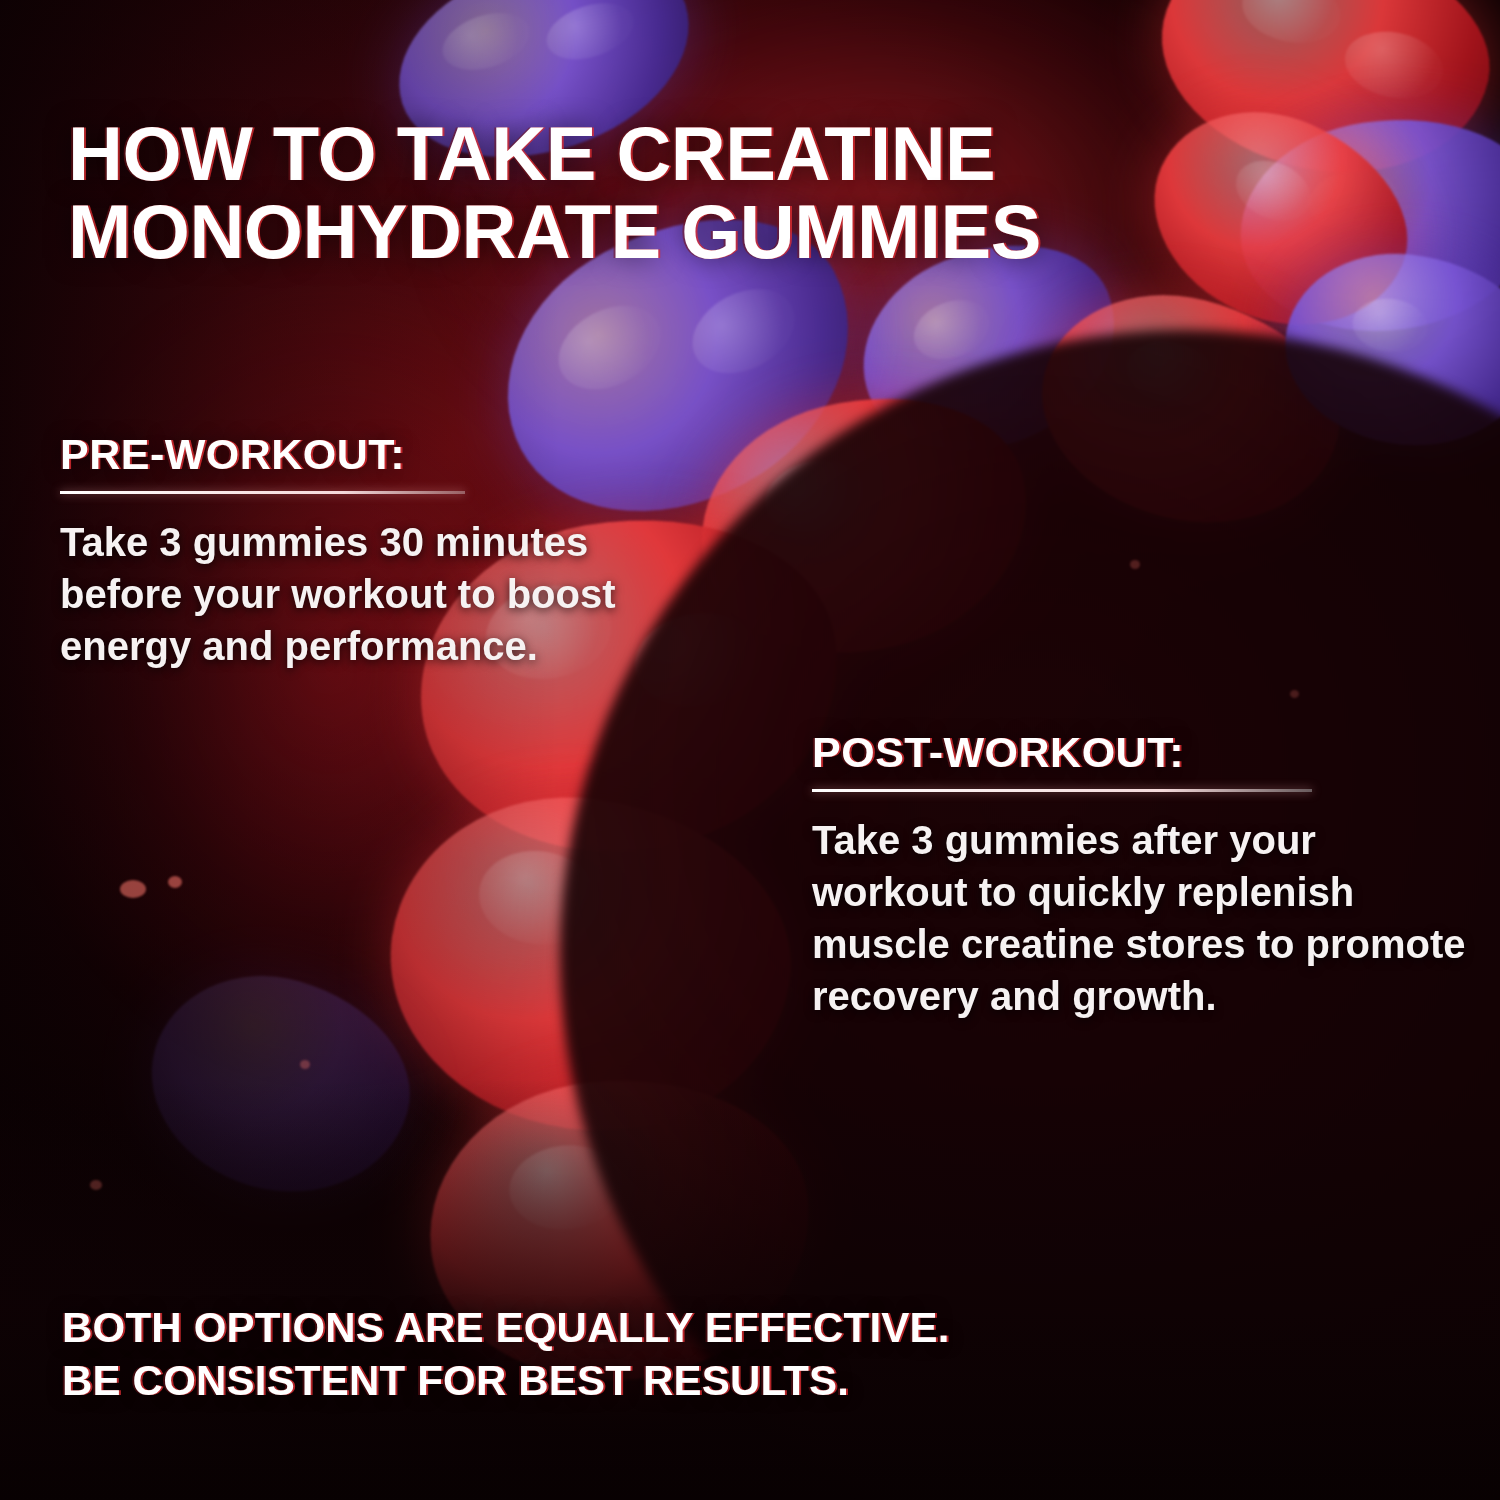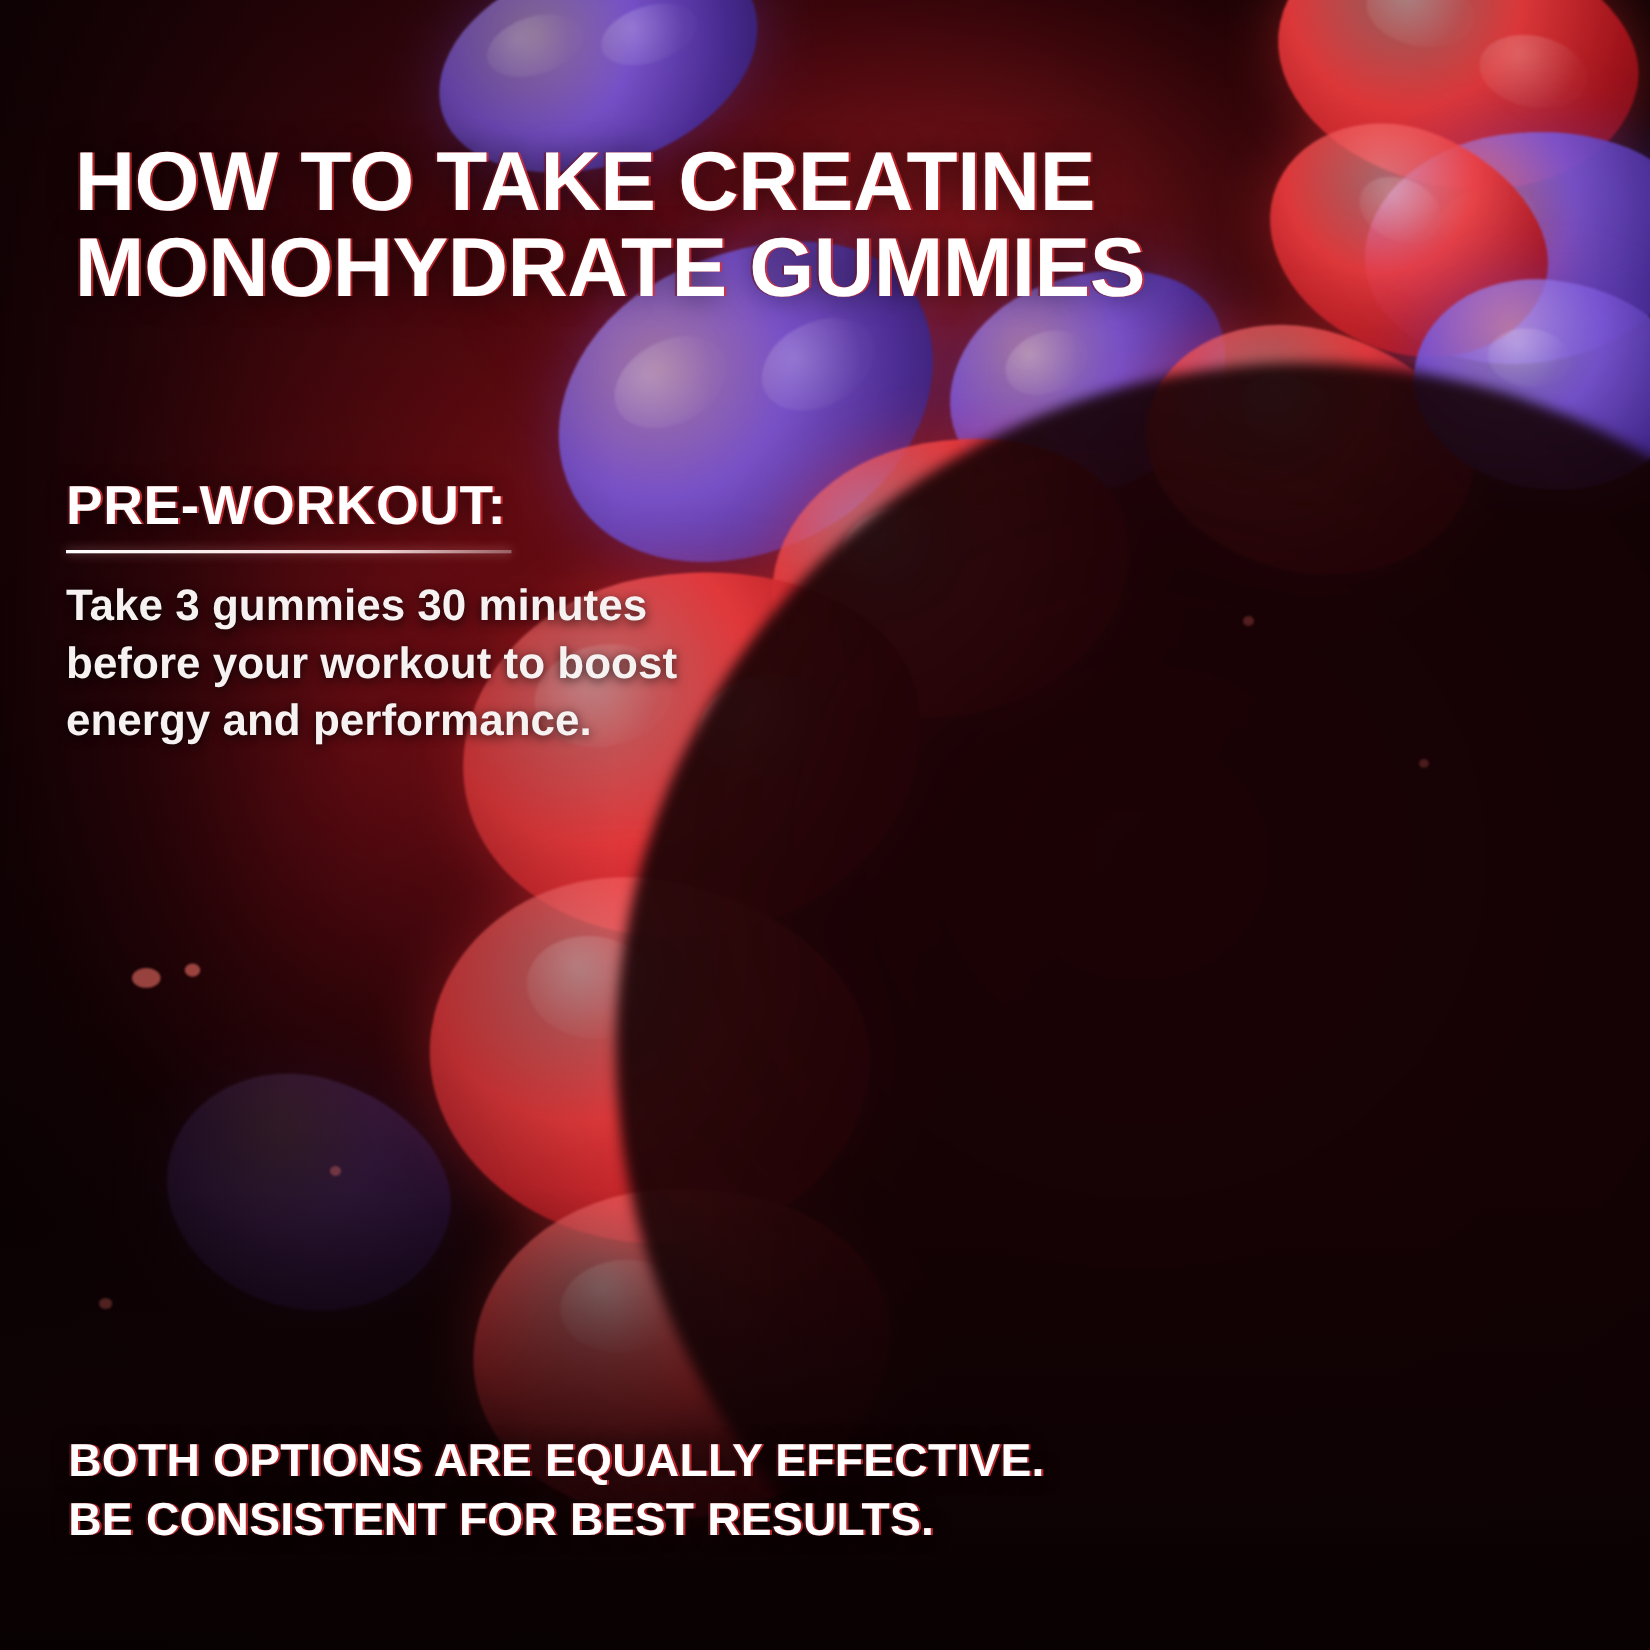--- a/index.html
+++ b/index.html
@@ -102,39 +102,39 @@
 
   
   .content {
     position: absolute;
     inset: 0;
   }
 
   .headline {
     position: absolute;
     left: 68px;
-    top: 76px;
+    top: 64px;
     width: 1400px;
     color: #ffffff;
     font-size: 76px;
     line-height: 1.03;
     font-weight: bold;
     letter-spacing: -0.5px;
     text-shadow:
       2px 0 0 rgba(225,45,50,0.75),
       -2px 0 0 rgba(120,20,28,0.55),
       0 0 26px rgba(0,0,0,0.6);
   }
 
   .block {
     position: absolute;
   }
   .block-title {
     color: #ffffff;
-    font-size: 50px;
+    font-size: 43px;
     font-weight: bold;
     letter-spacing: 0.5px;
     text-shadow:
       2px 0 0 rgba(225,45,50,0.8),
       -2px 0 0 rgba(120,20,28,0.5),
       0 0 18px rgba(0,0,0,0.55);
   }
   .rule {
     margin-top: 12px;
     height: 3px;
@@ -251,20 +251,25 @@
   <div class="content">
 
     <h1 class="headline">HOW TO TAKE CREATINE MONOHYDRATE GUMMIES</h1>
 
     <div class="block" id="pre-workout-block">
       <div class="block-title">PRE-WORKOUT:</div>
       <div class="rule"></div>
       <div class="block-body">Take 3 gummies 30 minutes before your workout to boost energy and performance.</div>
     </div>
 
+    <div class="block" id="post-workout-block">
+      <div class="block-title">POST-WORKOUT:</div>
+      <div class="rule"></div>
+      <div class="block-body">Take 3 gummies after your workout to quickly replenish muscle creatine stores to promote recovery and growth.</div>
+    </div>
 
     <div class="footer">
       <div>BOTH OPTIONS ARE EQUALLY EFFECTIVE.</div>
       <div class="footer-line2">
         <span>BE CONSISTENT FOR BEST RESULTS.</span>
       </div>
     </div>
 
   </div>
 </div>

